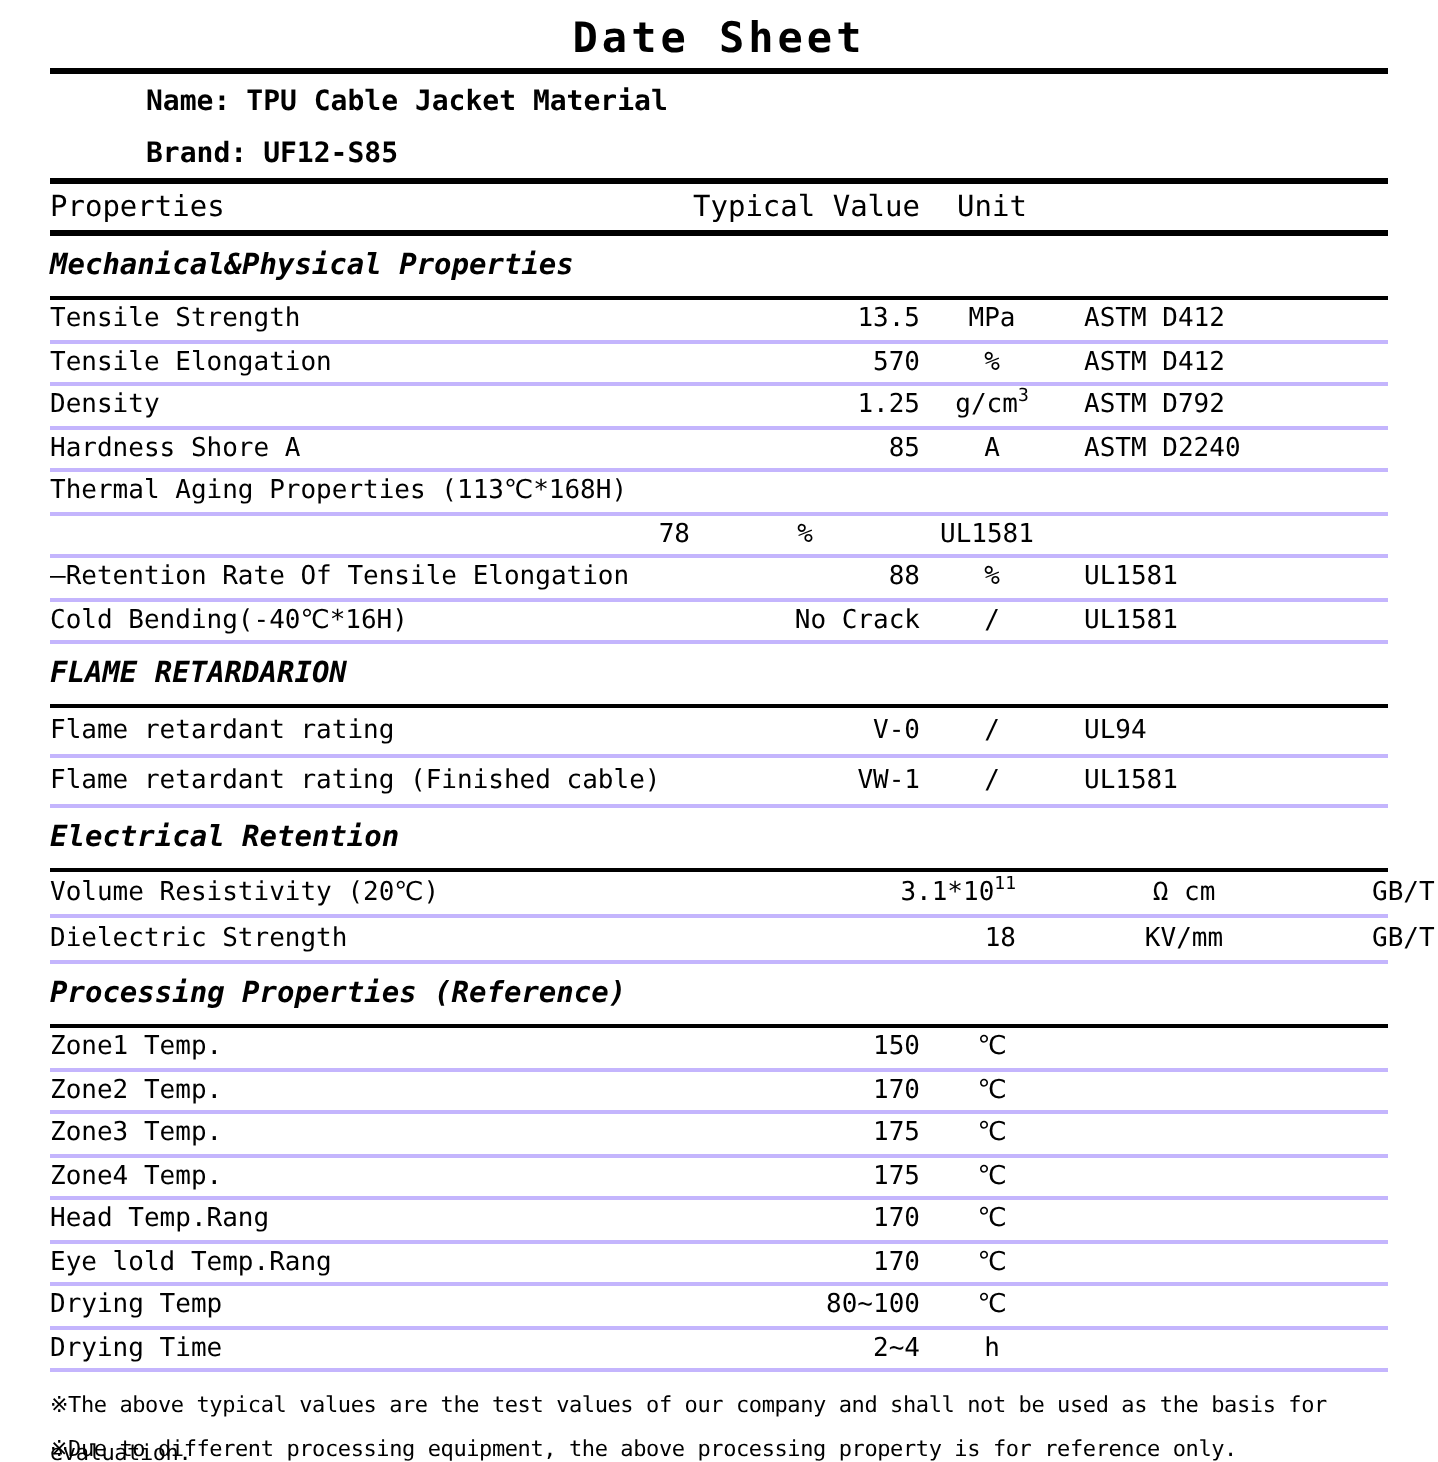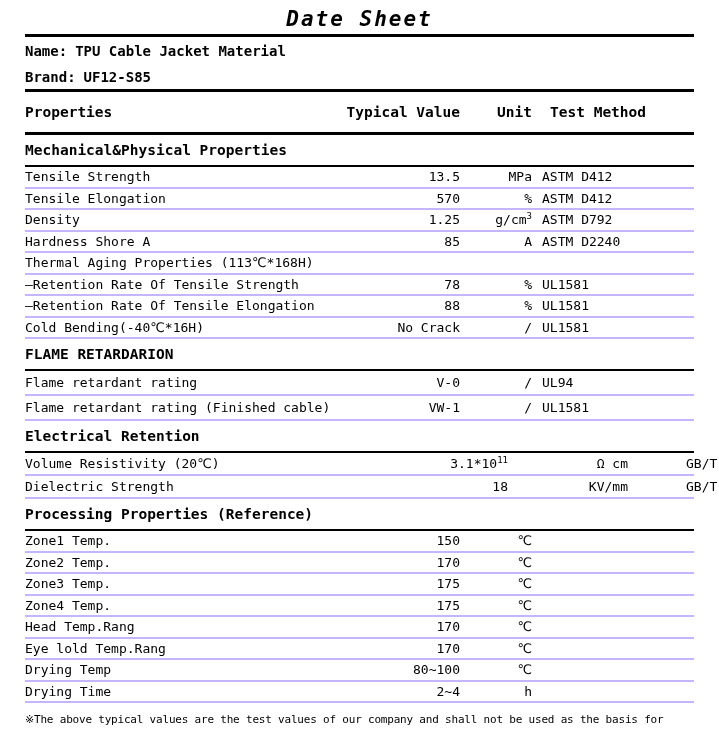--- a/index.html
+++ b/index.html
@@ -6,45 +6,46 @@
   body{
     width:719px;height:731px;overflow:hidden;
     background:#ffffff;color:#000000;
     font-family:"DejaVu Sans Mono","DejaVu Sans",monospace;
     -webkit-font-smoothing:none;
   }
   .page{padding:0 25px;width:669px;}
 
   .doc-title{
     height:34px;line-height:38px;text-align:center;
-    font-size:21px;font-weight:bold;letter-spacing:2px;font-style:italic;
+    font-size:21px;font-weight:bold;letter-spacing:2px;
   }
   .rule-thick{border-top:3px solid #000;height:0;}
 
   .meta{padding:0;}
   .meta-line{height:26px;line-height:28px;font-size:14px;font-weight:bold;}
-  .meta-line .lbl{margin-right:8px;}
+  .meta-line .lbl{margin-right:8px;margin-left:48px;}
 
   .grid-row{
     display:grid;
     grid-template-columns:320px 115px 72px 162px;
     align-items:center;
   }
   .c-prop{text-align:left;}
   .c-val{text-align:right;}
-  .c-unit{text-align:right;}
+  .c-unit{text-align:center;}
   .c-meth{text-align:left;padding-left:10px;}
 
-  .header-row{height:40px;font-size:14.5px;font-weight:bold;}
+  .header-row{height:23px;font-size:14.5px;font-weight:normal;}
   .header-row .c-meth{padding-left:18px;}
 
   .section-title{
     height:30px;display:flex;align-items:center;
     font-size:14.5px;font-weight:bold;
     border-bottom:2px solid #000;
+    font-style:italic;
   }
   .t-row{
     height:19.5px;font-size:13px;
     border-bottom:2px solid #c4b5fd;
   }
   .sec-1 .t-row{height:23px;}
   .sec-2 .t-row{height:21px;gap:48px;}
   sup{font-size:9px;line-height:0;}
 
   .footnotes{margin-top:5px;}
@@ -65,21 +66,20 @@
     <div class="meta-line">
       <span class="lbl">Brand:</span><span>UF12-S85</span>
     </div>
   </div>
   <div class="rule-thick"></div>
 
   <div class="grid-row header-row">
     <div class="c-prop">Properties</div>
     <div class="c-val">Typical Value</div>
     <div class="c-unit">Unit</div>
-    <div class="c-meth">Test Method</div>
   </div>
   <div class="rule-thick"></div>
 
   <div>
   <div>
     <div class="section-title">Mechanical&amp;Physical Properties</div>
     <div class="sec-0">
   <div class="grid-row t-row">
     <div class="c-prop">Tensile Strength</div>
     <div class="c-val"><span>13.5</span><sup></sup></div>
@@ -109,21 +109,20 @@
   </div>
 
   <div class="grid-row t-row">
     <div class="c-prop">Thermal Aging Properties (113℃*168H)</div>
     <div class="c-val"><span></span><sup></sup></div>
     <div class="c-unit"><span></span><sup></sup></div>
     <div class="c-meth"></div>
   </div>
 
   <div class="grid-row t-row">
-    <div class="c-prop">—Retention Rate Of Tensile Strength</div>
     <div class="c-val"><span>78</span><sup></sup></div>
     <div class="c-unit"><span>%</span><sup></sup></div>
     <div class="c-meth">UL1581</div>
   </div>
 
   <div class="grid-row t-row">
     <div class="c-prop">—Retention Rate Of Tensile Elongation</div>
     <div class="c-val"><span>88</span><sup></sup></div>
     <div class="c-unit"><span>%</span><sup></sup></div>
     <div class="c-meth">UL1581</div>

